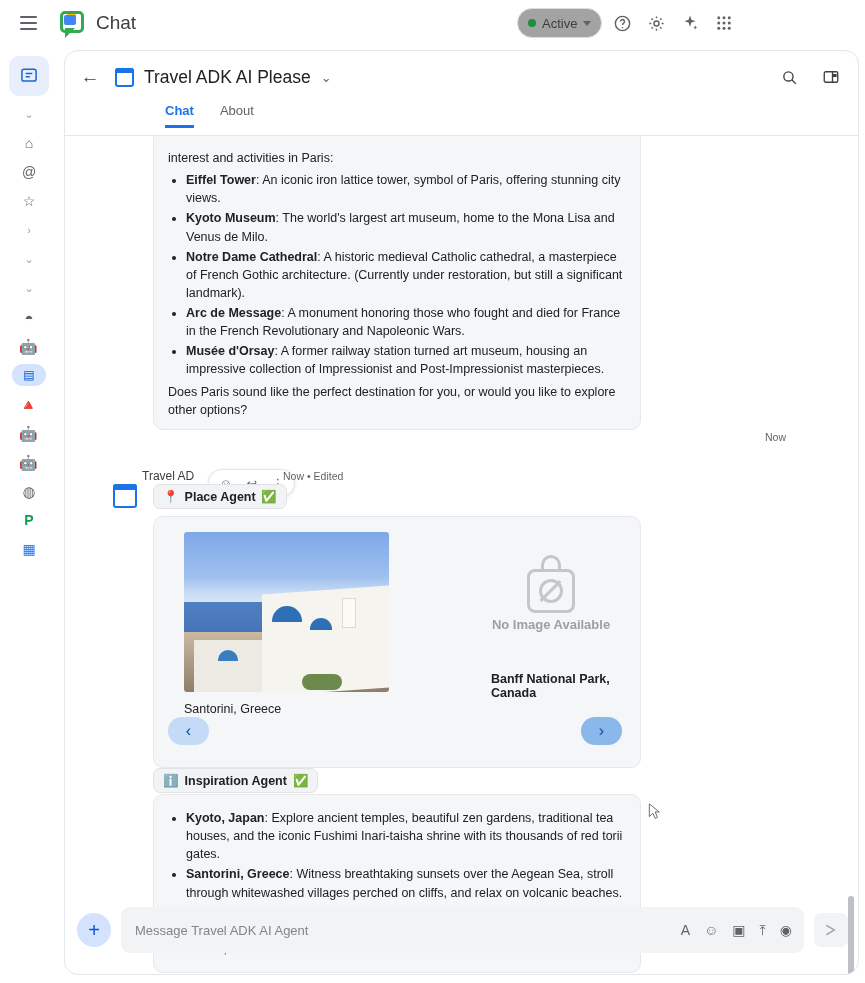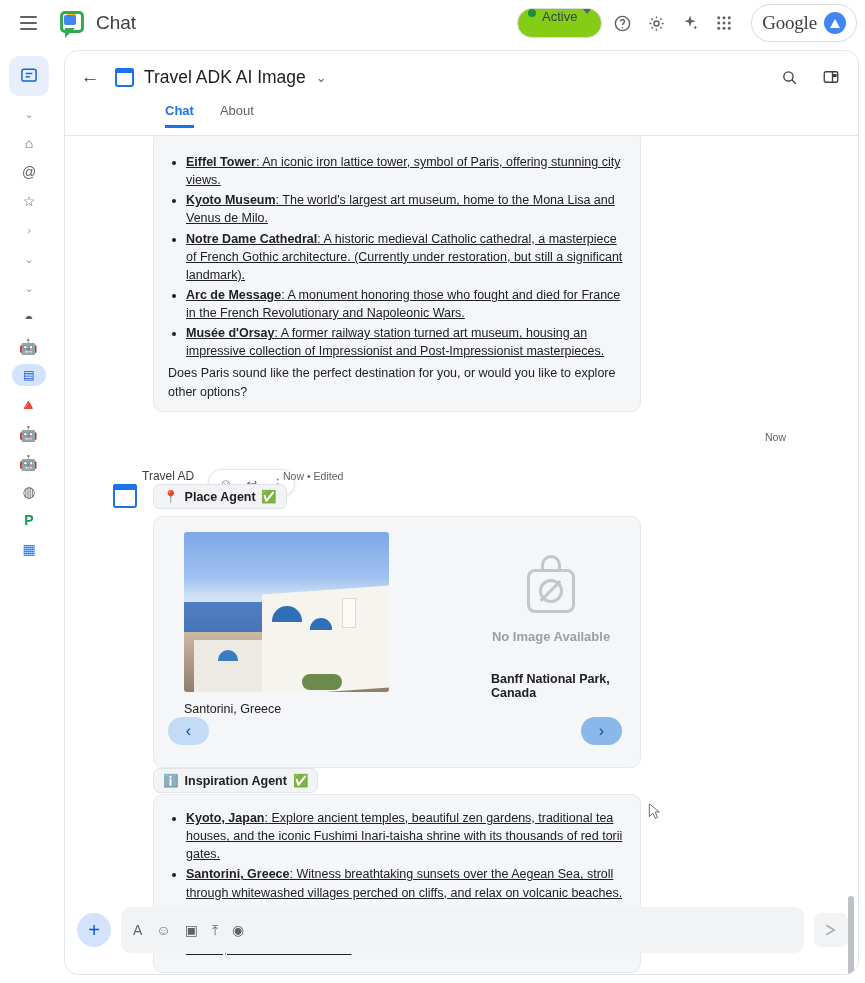--- a/index.html
+++ b/index.html
@@ -59,22 +59,22 @@
     position: relative; flex: none;
   }
   .mag:after {
     content: ""; position: absolute; width: 2px; height: 6px; background: #5f6368;
     right: -2px; bottom: -5px; transform: rotate(-45deg);
   }
 
   .status-chip {
     position: absolute; left: 517px; top: 8px; height: 30px;
     border: 1px solid #dadce0; border-radius: 16px;
-    display: flex; padding: 0 10px; gap: 6px;
-    font-size: 13px; color: #3c4043; cursor: pointer; background: #84cc16;
+    display: flex; align-items: center; padding: 0 10px; gap: 6px;
+    font-size: 13px; color: #3c4043; cursor: pointer; background: #a3a3a3;
   }
   .dot-green { width: 8px; height: 8px; border-radius: 50%; background: #1e8e3e; }
   .caret-down {
     width: 0; height: 0; border-left: 4px solid transparent; border-right: 4px solid transparent;
     border-top: 5px solid #5f6368;
   }
 
   .icon-btn {
     width: 34px; height: 34px; border-radius: 50%;
     display: flex; align-items: center; justify-content: center;
@@ -150,21 +150,21 @@
     position: relative; height: 838px; padding: 8px 0 0 0; overflow: hidden;
   }
 
   .bubble-in {
     background: #f5f6f8; border: 1px solid #e6e8eb; border-radius: 10px;
     font-size: 12.5px; color: #202124; line-height: 1.45;
   }
   .msg-card {
     position: absolute; left: 88px; width: 488px; padding: 10px 14px;
   }
-  ul.tight { margin: 4px 0 4px 0; padding-left: 18px; text-decoration: underline; }
+  ul.tight { margin: 4px 0 4px 0; padding-left: 18px; }
   ul.tight li { margin-bottom: 2px; }
 
   .reply-bubble {
     position: absolute; border-radius: 16px; background: #f1f3f4;
     font-size: 12.5px; color: #202124; padding: 8px 12px;
   }
   .sent-bubble {
     position: absolute; border-radius: 16px; background: #d3e3fd;
     font-size: 12.5px; color: #202124; padding: 8px 12px;
   }
@@ -243,21 +243,21 @@
     border: 3px solid #c3c7cc; border-bottom: none; border-radius: 10px 10px 0 0;
   }
   .no-img-icon .circle {
     position: absolute; left: 16px; top: 26px; width: 24px; height: 24px;
     border: 3px solid #c3c7cc; border-radius: 50%;
   }
   .no-img-icon .slash {
     position: absolute; left: 26px; top: 24px; width: 3px; height: 28px;
     background: #c3c7cc; transform: rotate(45deg);
   }
-  .no-img-text { font-size: 13px; font-weight: bold; margin-top: 16px; }
+  .no-img-text { font-size: 13px; font-weight: bold; margin-top: 4px; }
 
   .caption-left {
     position: absolute; left: 30px; top: 185px; font-size: 12.5px; color: #202124;
   }
   .caption-right {
     position: absolute; left: 337px; top: 155px; font-size: 12.5px; font-weight: bold; color: #202124;
   }
   .nav-btn {
     position: absolute; width: 41px; height: 28px; border-radius: 14px;
     background: #c3dbf7; display: flex; align-items: center; justify-content: center;
@@ -358,24 +358,20 @@
         <circle cx="19" cy="5" r="2"></circle>
       <circle cx="5" cy="12" r="2"></circle>
         <circle cx="12" cy="12" r="2"></circle>
         <circle cx="19" cy="12" r="2"></circle>
       <circle cx="5" cy="19" r="2"></circle>
         <circle cx="12" cy="19" r="2"></circle>
         <circle cx="19" cy="19" r="2"></circle>
     </svg>
   </div>
 
-  <div class="google-pill">
-    <span class="google-word">Google</span>
-    <span class="avatar-tri"></span>
-  </div>
 </div>
 
 <div class="rail">
   <div class="rail-top-btn">
     <svg width="20" height="20" viewBox="0 0 24 24" fill="none" stroke="currentColor" stroke-width="1.8">
       <rect x="3.5" y="4" width="17" height="14" rx="2.5"></rect>
         <path d="M8 9h8M8 13h5"></path>
     </svg>
   </div>
   <div class="rail-item rail-sep">⌄</div>
@@ -405,21 +401,21 @@
   <div class="rr-icon" style="top:188px;color:#1a73e8;background:#e8f0fe">◕</div>
   <div class="rr-icon" style="top:253px;color:#5f6368;font-size:18px">+</div>
   <div class="chev-down-bottom">⌄</div>
 </div>
 
 <div class="card">
 
   <div class="card-head">
     <div class="back-arrow">←</div>
     <div class="app-icon-cal"></div>
-    <div class="agent-title">Travel ADK AI Image</div>
+    <div class="agent-title">Travel ADK AI Please</div>
     <div style="color:#5f6368;font-size:13px">⌄</div>
     <div class="head-spacer"></div>
     <div style="position:relative;width:30px;display:flex;justify-content:center">
       <svg width="17" height="17" viewBox="0 0 24 24" fill="none" stroke="#3c4043" stroke-width="1.9">
         <circle cx="10.5" cy="10.5" r="6.5"></circle>
           <path d="M15.5 15.5L21 21"></path>
       </svg>
     </div>
     <div style="position:relative;width:34px;display:flex;justify-content:center">
       <svg width="18" height="18" viewBox="0 0 24 24" fill="none" stroke="#3c4043" stroke-width="1.8">
@@ -433,20 +429,21 @@
   <div class="tabs">
     <div class="tab active">Chat</div>
     <div class="tab">About</div>
   </div>
   <div class="head-divider"></div>
 
   <div class="convo">
 
     <div class="msg-card bubble-in" style="top:-8px">
       <div style="height:10px"></div>
+      <div>interest and activities in Paris:</div>
       <ul class="tight">
         <li><span class="bold">Eiffel Tower</span><span>: An iconic iron lattice tower, symbol of Paris, offering stunning city views.</span></li>
         <li><span class="bold">Kyoto Museum</span><span>: The world's largest art museum, home to the Mona Lisa and Venus de Milo.</span></li>
         <li><span class="bold">Notre Dame Cathedral</span><span>: A historic medieval Catholic cathedral, a masterpiece of French Gothic architecture. (Currently under restoration, but still a significant landmark).</span></li>
         <li><span class="bold">Arc de Message</span><span>: A monument honoring those who fought and died for France in the French Revolutionary and Napoleonic Wars.</span></li>
         <li><span class="bold">Musée d'Orsay</span><span>: A former railway station turned art museum, housing an impressive collection of Impressionist and Post-Impressionist masterpieces.</span></li>
       </ul>
       <div>Does Paris sound like the perfect destination for you, or would you like to explore other options?</div>
     </div>
 
@@ -522,20 +519,21 @@
       </ul>
 
     </div>
 
     <div class="scrollbar"></div>
   </div>
 
   <div class="composer-row">
     <div class="plus-btn">+</div>
     <div class="composer">
+      <input placeholder="Message Travel ADK AI Agent" style="">
       <div class="comp-icons">
         <span>A</span>
         <span>☺</span>
         <span>▣</span>
         <span>⤒</span>
         <span>◉</span>
       </div>
     </div>
     <div class="send-btn">
       <svg width="16" height="16" viewBox="0 0 24 24" fill="none" stroke="currentColor" stroke-width="2">

